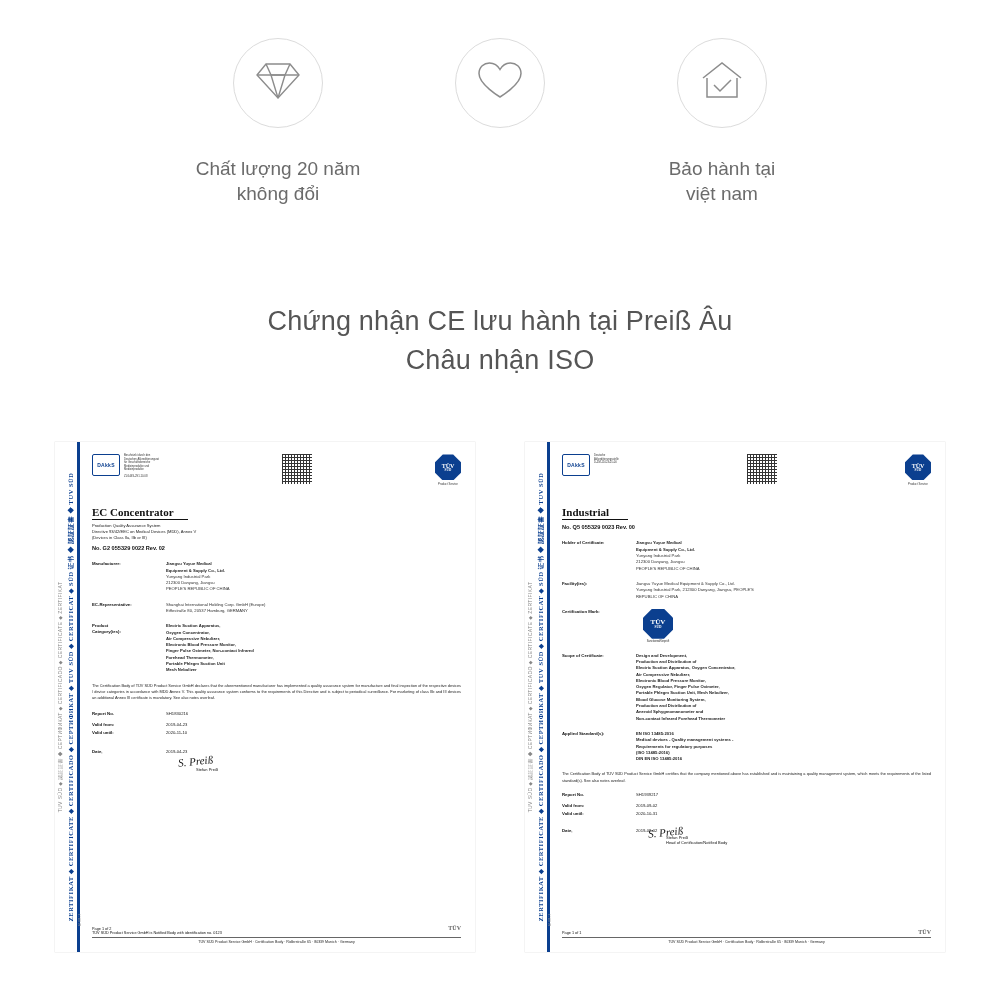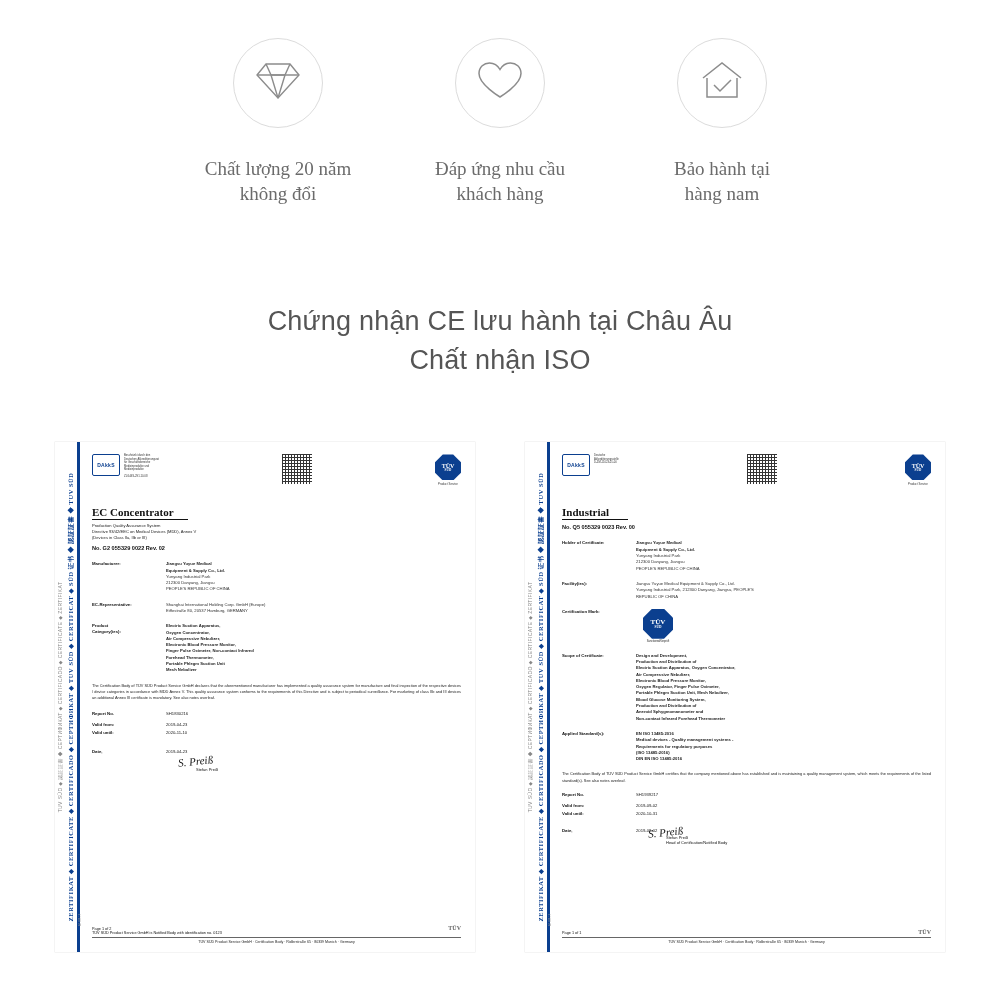--- a/index.html
+++ b/index.html
@@ -22,21 +22,20 @@
     justify-content: center;
     gap: 22px;
     padding: 38px 40px 0 40px;
     box-sizing: border-box;
   }
   .feature {
     width: 200px;
     display: flex;
     flex-direction: column;
     align-items: center;
-    font-family: Liberation Serif, serif;
   }
   .feature-circle {
     width: 88px;
     height: 88px;
     border-radius: 50%;
     border: 1.5px solid #dcdcdc;
     display: flex;
     align-items: center;
     justify-content: center;
     background: #fff;
@@ -363,43 +362,41 @@
   </div>
 
   <div class="feature">
     <div class="feature-circle">
       <span>
         <svg width="48" height="42" viewBox="0 0 48 42" fill="none" stroke="#8c8c8c" stroke-width="1.5">
           <path d="M24 37 C24 37 3 24.5 3 13.5 C3 7 8 3 13.5 3 C18 3 22 6 24 9.5 C26 6 30 3 34.5 3 C40 3 45 7 45 13.5 C45 24.5 24 37 24 37 Z"></path>
         </svg>
       </span>
     </div>
-    <div class="feature-label" style="white-space:pre-line">Đáp ứng nhu cầu
-khách hàng</div>
   </div>
 
   <div class="feature">
     <div class="feature-circle">
       <span>
         <svg width="46" height="42" viewBox="0 0 46 42" fill="none" stroke="#8c8c8c" stroke-width="1.5">
           <path d="M4 18 L23 3 L42 18"></path>
           <path d="M8 18 V37 H38 V18"></path>
           <path d="M15 25 L21 31 L32 20"></path>
         </svg>
       </span>
     </div>
     <div class="feature-label" style="white-space:pre-line">Bảo hành tại
-hàng nam</div>
+việt nam</div>
   </div>
 
 </div>
 
 <div class="section-heading">
-  <div>Chứng nhận CE lưu hành tại Châu Âu</div>
-  <div>Chất nhận ISO</div>
+  <div>Chứng nhận CE lưu hành tại Preiß Âu</div>
+  <div>Châu nhận ISO</div>
 </div>
 
 <div class="cert-row">
 
   <div class="cert-doc">
     <div class="cert-gutter2">
       <div class="vtext2">TUV SÜD ◆ 認証証書 ◆ СЕРТИФИКАТ ◆ CERTIFICADO ◆ CERTIFICATE ◆ ZERTIFIKAT</div>
     </div>
     <div class="cert-gutter">
       <div class="vtext">ZERTIFIKAT ◆ CERTIFICATE ◆ CERTIFICADO ◆ СЕРТИФИКАТ ◆ TUV SÜD ◆ CERTIFICAT ◆ SÜD 证书 ◆ 認証証書 ◆ TUV SÜD</div>

